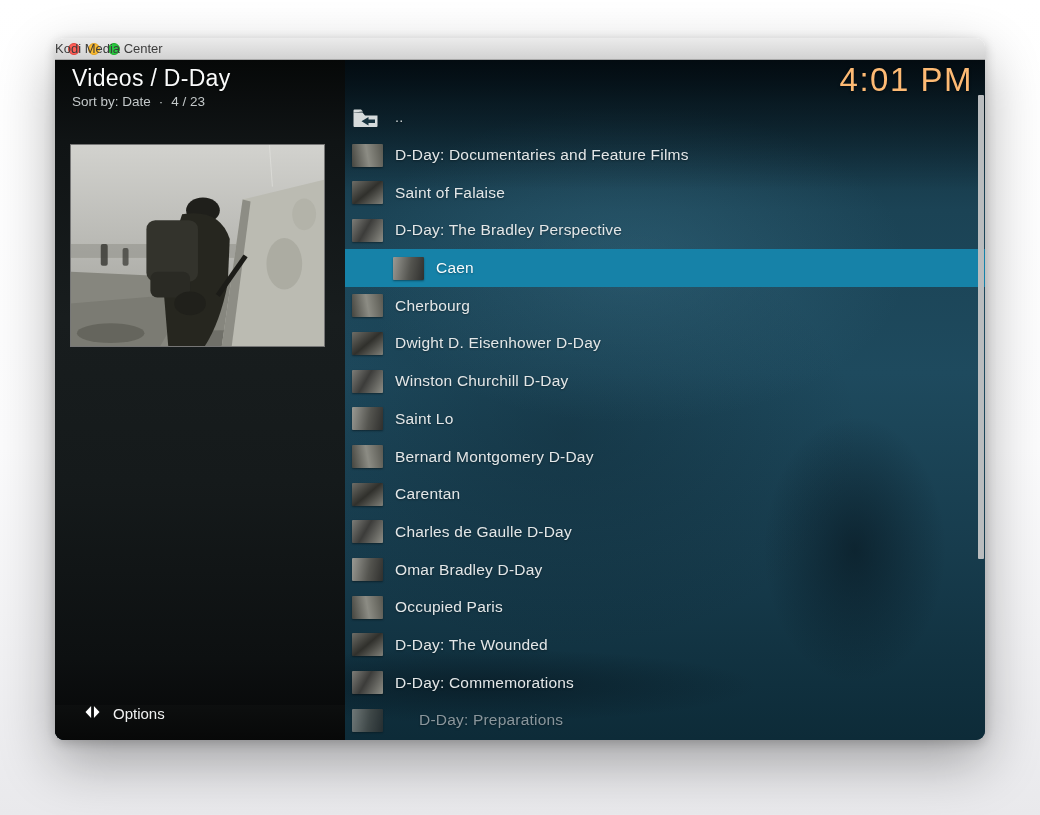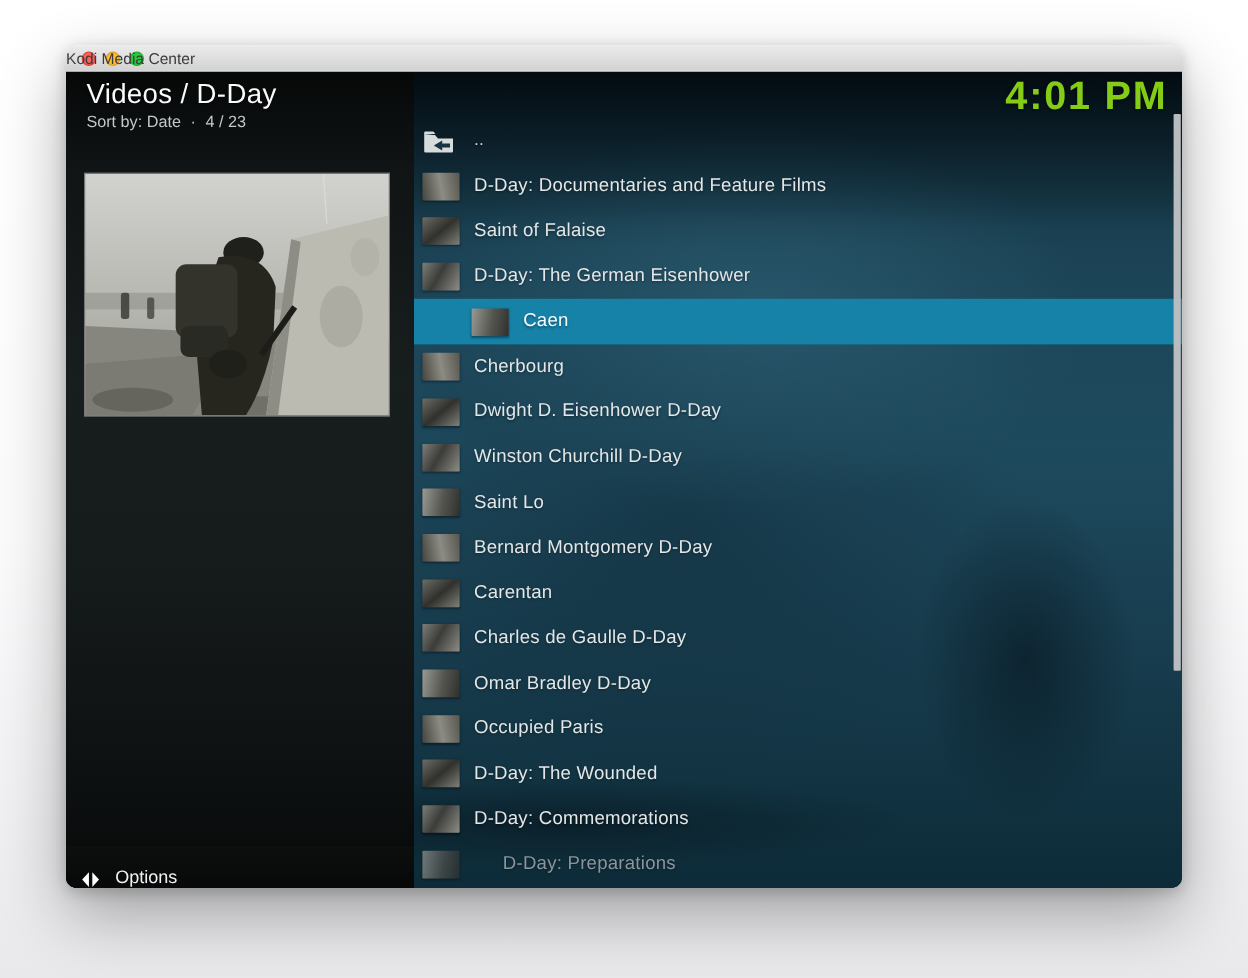--- a/index.html
+++ b/index.html
@@ -46,21 +46,21 @@
       radial-gradient(closest-side at 55% 55%, rgba(12,34,45,.35), transparent 70%),
       linear-gradient(180deg,#0e2631 0%,#1b4355 22%,#1e4a5e 46%,#173c4d 72%,#0d2b38 100%);
   }
   .top-overlay {
     position:absolute; left:0; right:0; top:0; height:130px;
     background:linear-gradient(180deg, rgba(2,9,14,.92) 0%, rgba(2,9,14,.55) 42px, rgba(2,9,14,0) 100%);
     pointer-events:none;
   }
   .clock {
     position:absolute; top:1px; right:12px;
-    font-size:33px; font-weight:700; letter-spacing:1.5px; color:#84cc16;
+    font-size:33px; font-weight:400; letter-spacing:1.5px; color:#fdba74;
     text-shadow:0 1px 3px rgba(0,0,0,.5);
   }
 
   
   .left-panel {
     position:absolute; left:0; top:0; bottom:0; width:290px;
     background:linear-gradient(180deg,#060808 0%,#101415 12%,#181d1e 38%,#151a1b 62%,#0d1011 88%,#060707 100%);
   }
   .panel-header { padding:5px 0 0 17px; }
   .page-title {
@@ -71,21 +71,21 @@
     margin-top:2px; font-size:13.5px; color:#c3c8c9; display:flex; gap:8px;
   }
   .poster {
     position:absolute; left:15px; top:84px; width:255px; height:203px;
     border:1px solid #767676; background:#9a9a94;
   }
   .poster svg { display:block; width:100%; height:100%; }
   .options-bar {
     position:absolute; left:0; right:0; bottom:0; height:35px;
     background:linear-gradient(180deg,#0d0f0f,#070808);
-    display:flex; align-items:flex-end; padding-left:13px;
+    display:flex; align-items:flex-start; padding-left:30px;
     border-radius:0 0 0 9px;
   }
   .options-label { font-size:15px; color:#f0f1f1; margin-left:13px; }
 
   
   .list { position:absolute; left:290px; top:38.5px; width:640px; }
   .row {
     height:37.7px; display:flex; align-items:center; padding-left:7px;
     color:#e3e7e8; font-size:15.5px; font-weight:300; letter-spacing:.2px;
     text-shadow:0 1px 2px rgba(0,0,0,.35);
@@ -195,21 +195,21 @@
       <div class="row">
         <span class="thumb"></span>
         <span>D-Day: Documentaries and Feature Films</span>
       </div>
       <div class="row">
         <span class="thumb"></span>
         <span>Saint of Falaise</span>
       </div>
       <div class="row">
         <span class="thumb"></span>
-        <span>D-Day: The German Eisenhower</span>
+        <span>D-Day: The Bradley Perspective</span>
       </div>
       <div class="row selected">
         <span class="thumb"></span>
         <span>Caen</span>
       </div>
       <div class="row">
         <span class="thumb"></span>
         <span>Cherbourg</span>
       </div>
       <div class="row">

